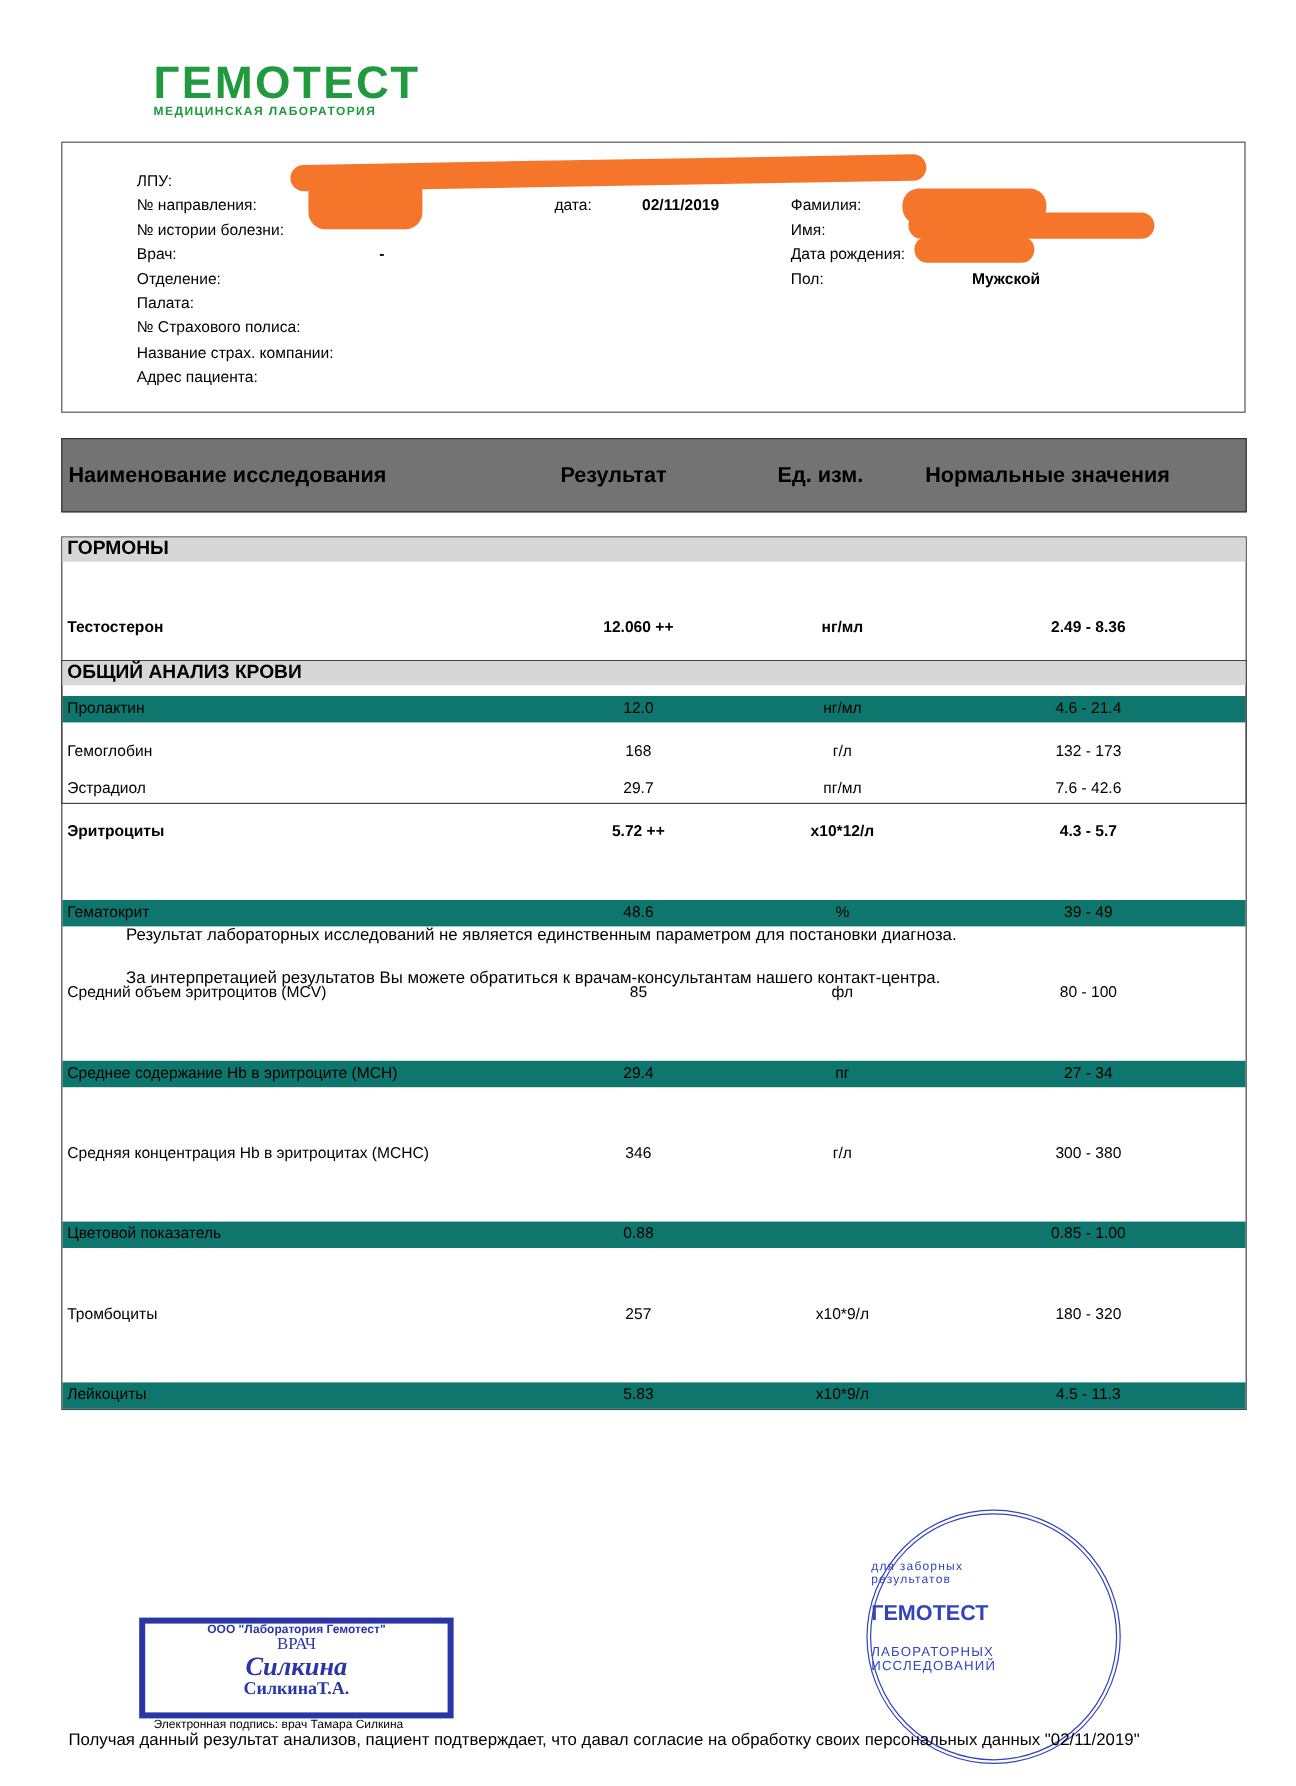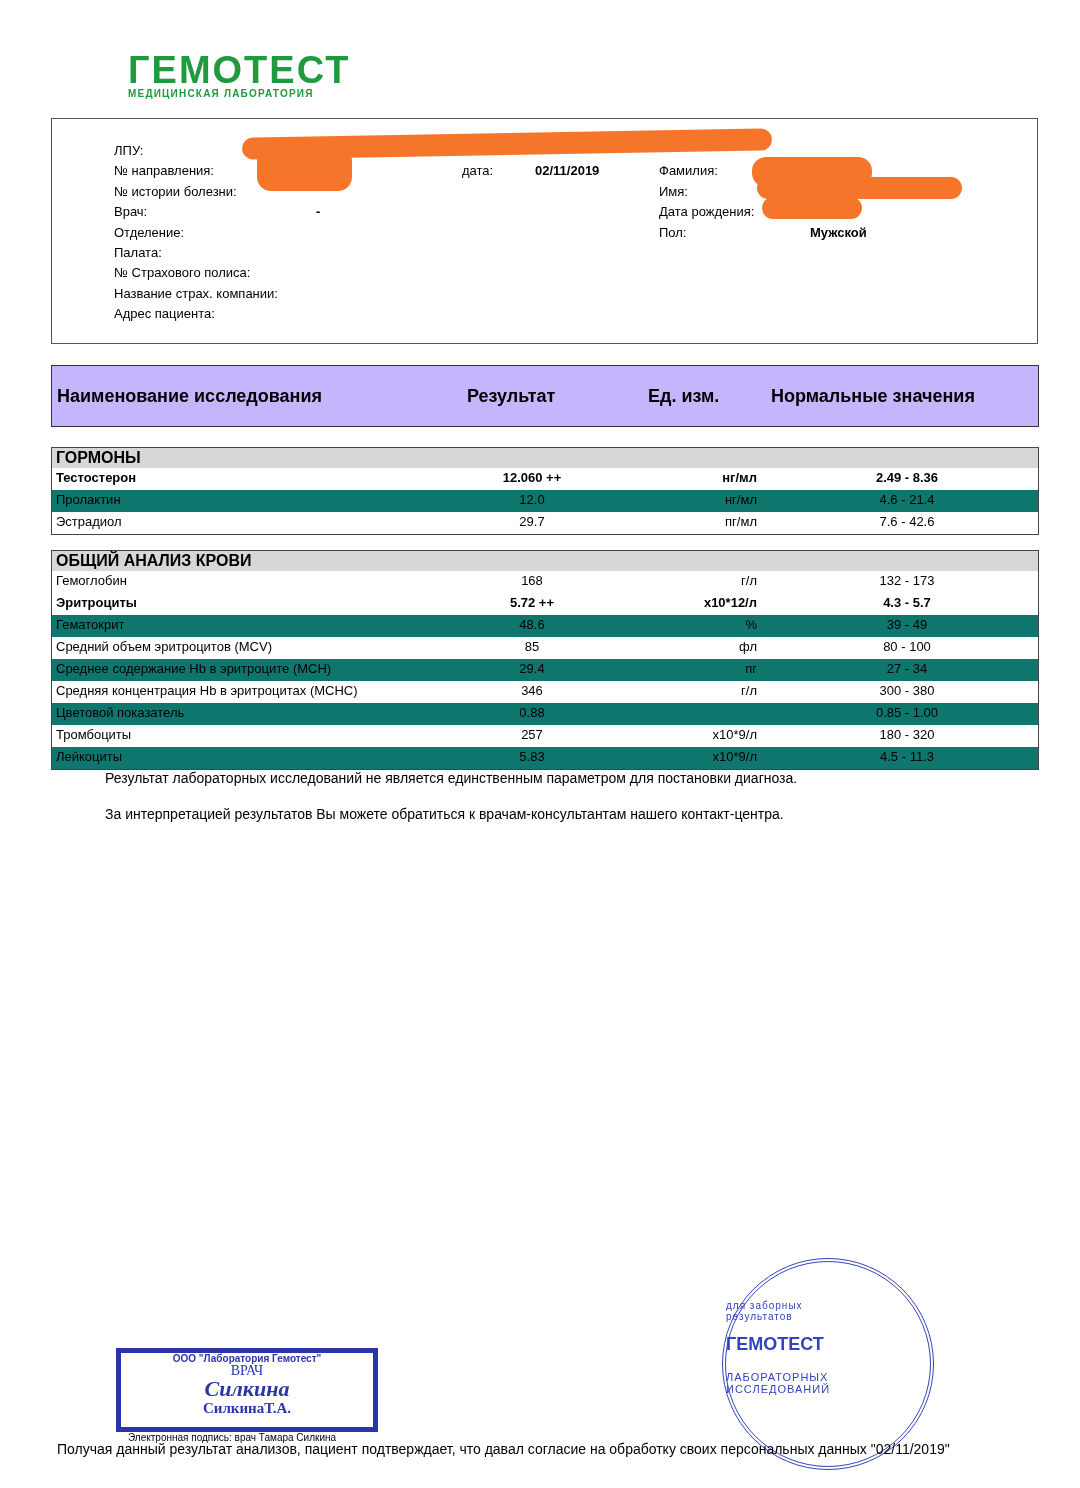--- a/index.html
+++ b/index.html
@@ -7,31 +7,31 @@
          font-family:"Liberation Sans", sans-serif; color:#000; }
   .logo { position:absolute; left:128px; top:52px; }
   .logo-main { color:#1f9a3e; font-weight:bold; font-size:38px; letter-spacing:2px; line-height:36px; }
   .logo-sub { color:#1f9a3e; font-weight:bold; font-size:10px; letter-spacing:1.2px; margin-top:0px; }
   .patient-box { position:absolute; left:51px; top:118px; width:987px; height:226px;
                  border:1.5px solid #555; box-sizing:border-box; }
   .pf { position:absolute; font-size:13px; line-height:16px;margin-left:47px; }
   .bold { font-weight:bold; }
   .redact { position:absolute; background:#f5762b; border-radius:14px; }
   .hdr-table { position:absolute; left:51px; top:365px; width:988px; height:62px;
-               background:#c4b5fd; border:1.5px solid #333; box-sizing:border-box; }
+               background:#737373; border:1.5px solid #333; box-sizing:border-box; }
   .hdr-cell { position:absolute; top:20px; font-size:18px; font-weight:bold; }
   .section { position:absolute; left:51px; width:988px; border:1.5px solid #444;
              box-sizing:border-box; }
   .sec-title { background:#d7d7d7; font-weight:bold; font-size:16px; height:20px; line-height:20px; padding-left:4px; }
-  .row { position:relative; height:22px; font-size:13px; line-height:20.5px; }
+  .row { position:relative; height:22px; font-size:13px; line-height:20.5px;margin-top:45px; }
   .row.shade { background:#0f766e; }
   .row.hi { font-weight:bold; }
   .c-name { position:absolute; left:4px; }
   .c-res { position:absolute; left:430px; width:100px; text-align:center; }
-  .c-unit { position:absolute; left:595px; width:110px; text-align:right; }
+  .c-unit { position:absolute; left:595px; width:110px; text-align:center; }
   .c-norm { position:absolute; left:790px; width:130px; text-align:center; }
   .note { position:absolute; left:57px; font-size:14px;margin-left:48px; }
   .stamp-rect { position:absolute; left:116px; top:1348px; width:262px; height:84px;
                 border:5px solid #2a35a8; box-sizing:border-box; color:#2a35a8; text-align:center; }
   .stamp-circle { position:absolute; left:722px; top:1258px; width:212px; height:212px;
                   border:4px double #3344bb; border-radius:50%; box-sizing:border-box; color:#3344bb;
                   }
   .footer-sig { position:absolute; left:100px; top:1432px; font-size:10px;margin-left:28px; }
   .footer-consent { position:absolute; left:57px; top:1441px; font-size:14px; }
 </style>

